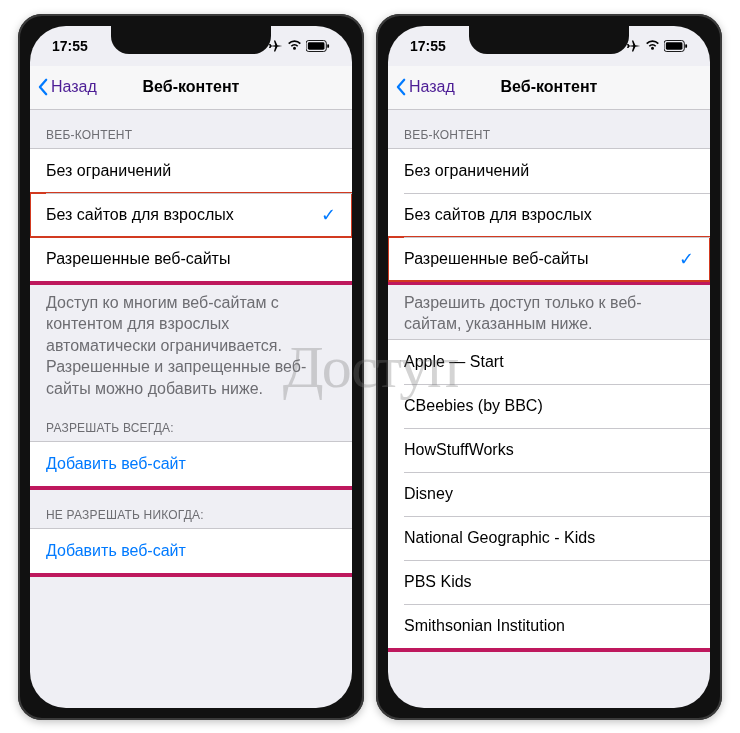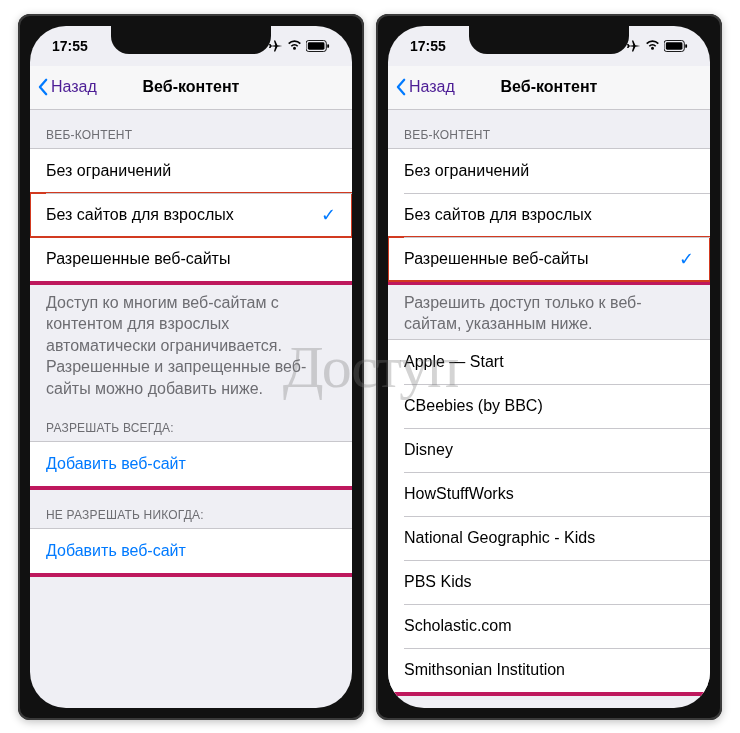--- a/index.html
+++ b/index.html
@@ -6,21 +6,21 @@
     body {
       font-family: -apple-system, "SF Pro Text", "Helvetica Neue", Helvetica, Arial, sans-serif;
       background: #fff;
       width: 740px; height: 733px;
       display: flex; justify-content: center; align-items: center;
       gap: 12px; position: relative;
     }
     .phone {
       width: 346px; height: 706px;
       background: #111;
-      border-radius: 12px;
+      border-radius: 24px;
       padding: 12px;
       box-shadow: 0 0 0 2px #3a3a3a inset, 0 2px 8px rgba(0,0,0,.25);
       position: relative;
     }
     .screen {
       width: 100%; height: 100%;
       background: #efeff4;
       border-radius: 36px;
       overflow: hidden;
       position: relative;
@@ -188,33 +188,30 @@
         </div>
       <div class="section-footer">Разрешить доступ только к веб-сайтам, указанным ниже.</div>
       <div class="group" id="right-sites">
           <div class="row">
             <span>Apple — Start</span>
           </div>
           <div class="row">
             <span>CBeebies (by BBC)</span>
           </div>
           <div class="row">
+            <span>HowStuffWorks</span>
+          </div>
+          <div class="row">
             <span>Disney</span>
           </div>
           <div class="row">
-            <span>HowStuffWorks</span>
-          </div>
-          <div class="row">
             <span>National Geographic - Kids</span>
           </div>
           <div class="row">
             <span>PBS Kids</span>
-          </div>
-          <div class="row">
-            <span>Scholastic.com</span>
           </div>
           <div class="row">
             <span>Smithsonian Institution</span>
           </div>
         </div>
     </div>
   </div>
 </div>
 
 <div class="watermark">Доступ</div>

